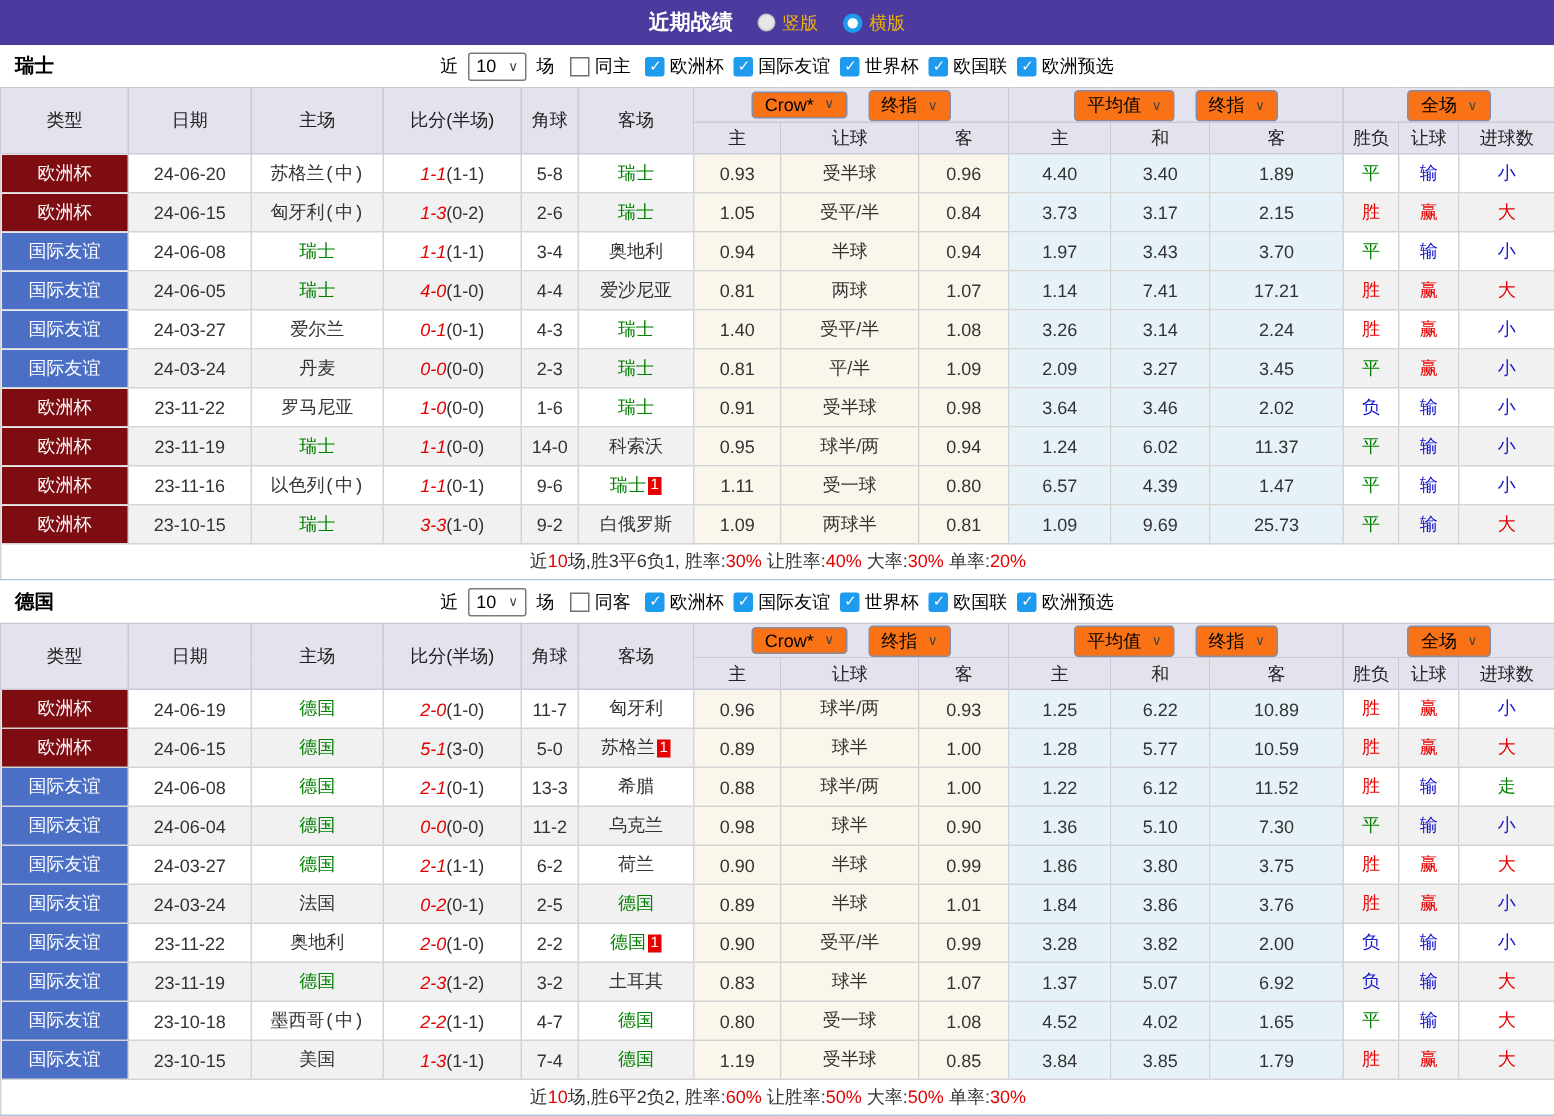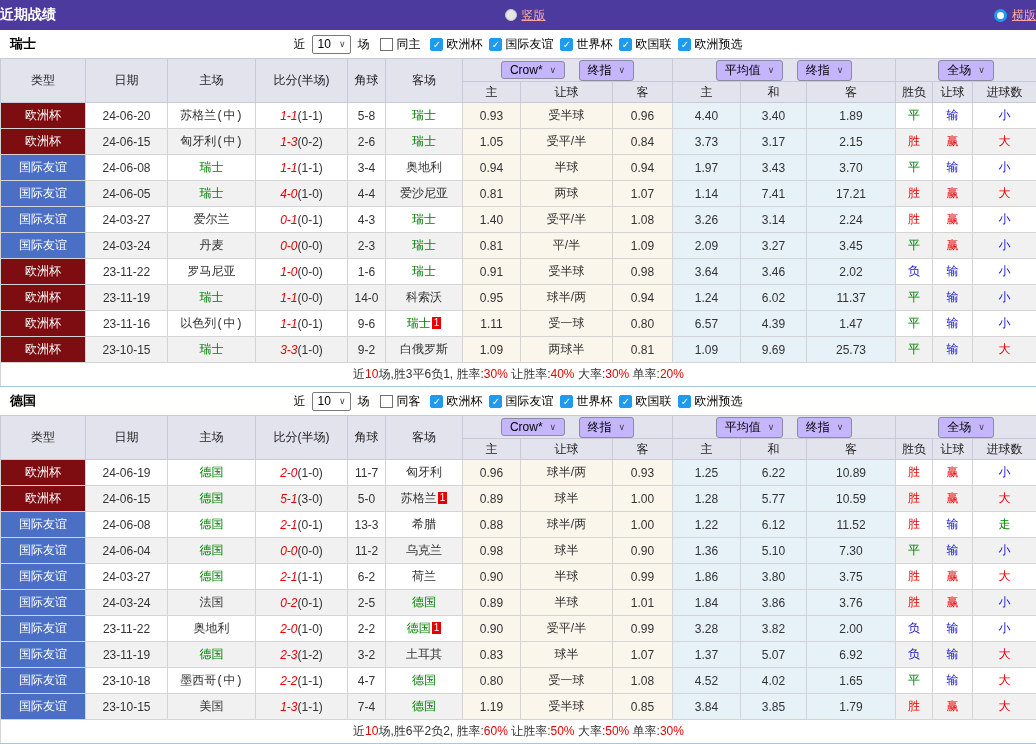--- a/index.html
+++ b/index.html
@@ -1,44 +1,44 @@
 <!DOCTYPE html>
 <html style="--topbar-bg: #4C3A9E; --header-cell-bg: #E3E3EE; --cup-bg: #7E0D11; --friendly-bg: #4A6FC5; --team-green: #008000; --score-red: #E60000; --result-red: #E60000; --result-blue: #1515CD; --result-green: #008000; --crow-col-bg: #FBF6EC; --avg-col-bg: #E6F2F8; --stripe-bg: #F1F1F1; --checkbox-blue: #1E9AEF; --badge-red: #E60000;"><head>
 <meta charset="utf-8">
 <style>
   * { box-sizing: border-box; }
   body {
     margin: 0; width: 1036px; background: #fff; color: #333;
     font-family: "Liberation Sans", "DejaVu Sans", sans-serif; font-size: 12px;
   }
   
-  .topbar { height: 30px; background: var(--topbar-bg,#4C3A9E); display: flex; align-items: center; justify-content: space-between; gap: 16px; }
+  .topbar { height: 30px; background: var(--topbar-bg,#4C3A9E); display: flex; align-items: center; justify-content: center; gap: 16px; }
   .topbar-title { color: #fff; font-weight: bold; font-size: 14px; }
-  .radio-opt { display: inline-flex; align-items: center; gap: 5px; color: #fca5a5; cursor: pointer; text-decoration: underline; }
+  .radio-opt { display: inline-flex; align-items: center; gap: 5px; color: #eab308; cursor: pointer; }
   .radio { display: inline-block; border-radius: 50%; }
   .radio.unchecked { width: 12px; height: 12px; background: #E6E6E6; border: 1px solid #C5C5C5; }
   .radio.checked { width: 13px; height: 13px; background: #fff; border: 3px solid var(--checkbox-blue,#1E9AEF); }
   
   .filter-row { height: 28px; display: flex; align-items: center; justify-content: center; position: relative; gap: 3px; color: #000; background: #fff; }
   .team-name { position: absolute; left: 10px; font-weight: bold; font-size: 13px; color: #000; }
   .select-box { display: inline-flex; align-items: center; gap: 8px; border: 1px solid #7A7A7A; background: #fff; padding: 0 5px; height: 19px; border-radius: 2px; margin: 0 3px; cursor: pointer; }
   .chev { font-size: 9px; color: #444; }
   .cb { width: 13px; height: 13px; display: inline-flex; align-items: center; justify-content: center; margin-right: 3px; flex: none; }
   .cb.unchecked { background: #fff; border: 1px solid #707070; }
   .cb.checked { background: var(--checkbox-blue,#1E9AEF); color: #fff; font-size: 10px; border: 1px solid var(--checkbox-blue,#1E9AEF); border-radius: 2px; }
   .same-check { display: inline-flex; align-items: center; margin-left: 8px; cursor: pointer; text-align: right; }
   .leagues { display: inline-flex; align-items: center; }
   .league-check { display: inline-flex; align-items: center; margin-left: 7px; cursor: pointer; }
   
   table { border-collapse: collapse; table-layout: fixed; width: 1036px; }
   th, td { border: 1px solid #D4D4D4; text-align: center; padding: 0; overflow: hidden; white-space: nowrap; }
   thead th { background: var(--header-cell-bg,#E3E3EE); font-weight: normal; color: #222; border-color: #C9C9D8; }
   .head-top th { height: 23px; }
   .head-sub th { height: 21px; }
-  .dd { display: inline-flex; align-items: center; gap: 7px; background: #c4b5fd; border: 1px solid #8A8AA0; border-radius: 3px; padding: 1px 8px; margin: 0 5px; color: #000; cursor: pointer; }
+  .dd { display: inline-flex; align-items: center; gap: 7px; background: #f97316; border: 1px solid #8A8AA0; border-radius: 3px; padding: 1px 8px; margin: 0 5px; color: #000; cursor: pointer; }
   tbody td { height: 26px; background: #fff; }
   tr.stripe td { background: var(--stripe-bg,#F1F1F1); }
   td.crow-col, tr.stripe td.crow-col { background: var(--crow-col-bg,#FBF6EC); }
   td.avg-col, tr.stripe td.avg-col { background: var(--avg-col-bg,#E6F2F8); }
   td.type-cup, tr.stripe td.type-cup { background: var(--cup-bg,#7E0D11); color: #fff; }
   td.type-friendly, tr.stripe td.type-friendly { background: var(--friendly-bg,#4A6FC5); color: #fff; }
   .team-green { color: var(--team-green,#008000); }
   .team-plain { color: #333; font-family: Liberation Mono, monospace; }
   .score-main { color: var(--score-red,#E60000); font-style: italic; }
   .score-half { color: #333; }

